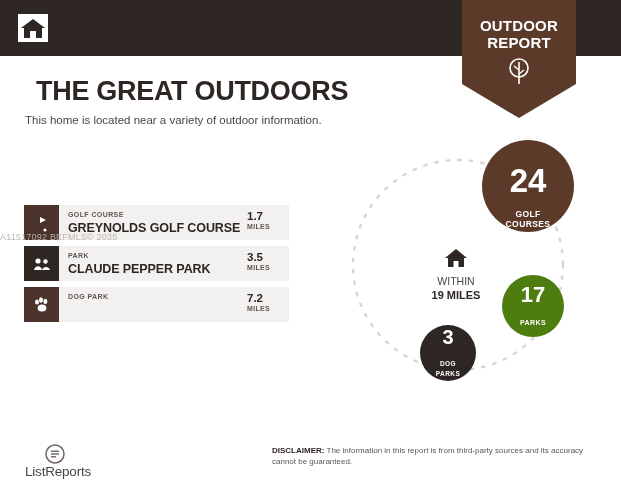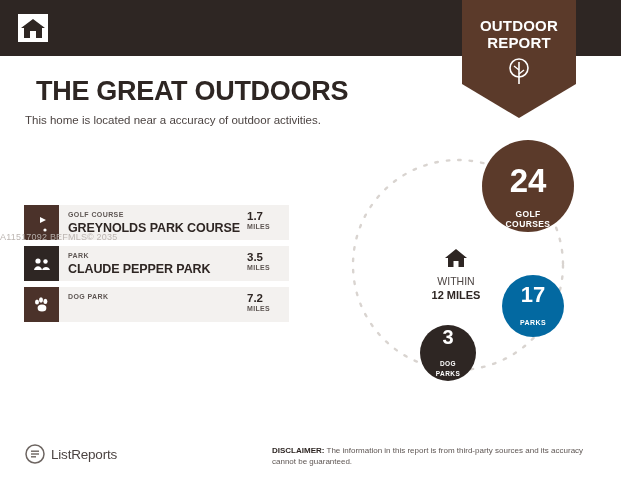--- a/index.html
+++ b/index.html
@@ -225,38 +225,39 @@
   .b-golf {
     left: 132px; top: 10px;
     width: 92px; height: 92px;
     background: #5b3a2a;
   }
   .b-golf .bubble-num { font-size: 33px; margin-top: 20px; }
   .b-golf .bubble-label { font-size: 8.5px; }
   .b-parks {
     left: 152px; top: 145px;
     width: 62px; height: 62px;
-    background: #0369a1;
+    background: #4d7c0f;
   }
   .b-parks .bubble-num { font-size: 22px; }
   .b-parks .bubble-label { font-size: 7px; }
   .b-dog {
     left: 70px; top: 195px;
     width: 56px; height: 56px;
     background: #2e2623;
   }
   .b-dog .bubble-num { font-size: 20px; }
   .b-dog .bubble-label { font-size: 6.5px; }
 
   
   .footer-logo {
     position: absolute;
     left: 25px; top: 444px;
     display: flex;
     align-items: center;
+    flex-direction: column;
   }
   .footer-logo-mark {
     width: 20px; height: 20px;
     margin-right: 6px;
   }
   .footer-logo-text {
     color: #4c4442;
     font-size: 13.5px;
     letter-spacing: -0.2px;
   }
@@ -296,34 +297,34 @@
     <div class="banner-tree">
       <svg width="22" height="28" viewBox="0 0 22 28">
         <circle cx="11" cy="10" r="9" fill="none" stroke="#ffffff" stroke-width="1.6"></circle>
         <path d="M11 4 L11 26" stroke="#ffffff" stroke-width="1.6"></path>
         <path d="M11 12 L6 8 M11 16 L16 12" stroke="#ffffff" stroke-width="1.4"></path>
       </svg>
     </div>
   </div>
 
   <div class="main-title">THE GREAT OUTDOORS</div>
-  <div class="subtitle">This home is located near a accuracy of outdoor activities.</div>
+  <div class="subtitle">This home is located near a variety of outdoor information.</div>
 
   <div class="list">
 
     <div class="list-item">
       <div class="li-iconbox golf"></div>
       <div class="li-iconglyph">
         <svg width="16" height="18" viewBox="0 0 16 18">
           <path d="M6 17 L6 3 L12 6 L6 9" fill="#ffffff"></path>
           <circle cx="11" cy="16" r="1.6" fill="#ffffff"></circle>
         </svg>
       </div>
       <div class="li-cat">GOLF COURSE</div>
-      <div class="li-name">GREYNOLDS PARK COURSE</div>
+      <div class="li-name">GREYNOLDS GOLF COURSE</div>
       <div class="li-dist">
         <div class="li-dist-num">1.7</div>
         <div class="li-dist-unit">MILES</div>
       </div>
     </div>
 
     <div class="list-item">
       <div class="li-iconbox park"></div>
       <div class="li-iconglyph">
         <svg width="18" height="16" viewBox="0 0 18 16">
@@ -368,21 +369,21 @@
     </svg>
 
     <div class="center-group">
       <div class="center-home">
         <svg width="24" height="22" viewBox="0 0 24 22">
           <path d="M12 2 L23 11 L20 11 L20 20 L4 20 L4 11 L1 11 Z" fill="#2e2623"></path>
           <rect x="9.5" y="14" width="5" height="6" fill="#ffffff"></rect>
         </svg>
       </div>
       <div class="center-within">WITHIN</div>
-      <div class="center-miles">12 MILES</div>
+      <div class="center-miles">19 MILES</div>
     </div>
 
     <div class="bubble b-golf">
       <div class="bubble-num">24</div>
       <div class="bubble-label">
         <div>GOLF</div>
         <div>COURSES</div>
       </div>
     </div>
 

